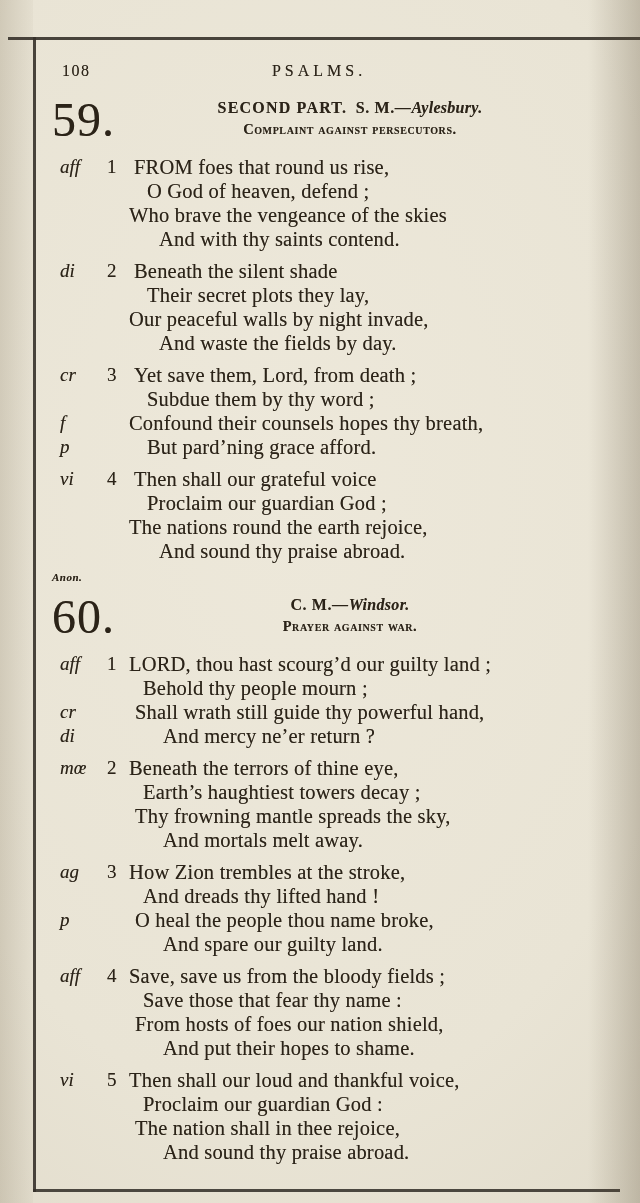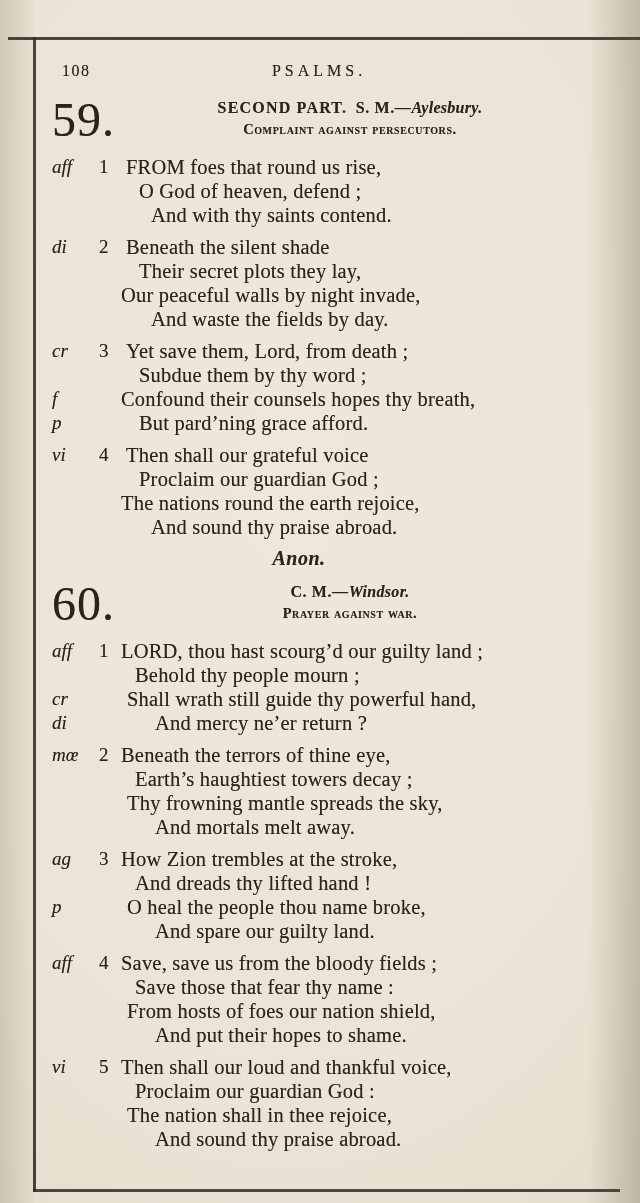--- a/index.html
+++ b/index.html
@@ -45,28 +45,28 @@
 
   .psalm-head{display:flex;align-items:flex-start;margin:2px 0 9px 0;}
   .psalm-number{flex:0 0 92px;font-size:48px;line-height:52px;letter-spacing:1px;}
   .psalm-titles{flex:1;text-align:center;padding-top:5px;padding-right:30px;}
   .title-meter{font-size:16px;font-weight:700;letter-spacing:.6px;}
   .part-label{letter-spacing:1.2px;}
   .tune-label{font-style:italic;letter-spacing:.3px;}
   .title-sub{font-size:14.5px;font-weight:700;font-variant:small-caps;letter-spacing:.6px;margin-top:4px;}
 
   .stanza{margin-bottom:8px;}
-  .vline{display:flex;align-items:flex-end;font-size:20.5px;line-height:24px;white-space:nowrap;}
+  .vline{display:flex;align-items:flex-end;font-size:20.5px;line-height:24px;white-space:nowrap;margin-left:8px;}
   .mark{flex:0 0 47px;font-style:italic;font-size:19px;}
   .vnum{flex:0 0 22px;font-size:19px;}
   .vtext{letter-spacing:.2px;}
 
   .attribution{
-    text-align:center;padding-right:40px;margin:0 0 8px 0;
-    font-style:italic;font-weight:700;font-size:20px;letter-spacing:.5px;
+    text-align:left;padding-right:40px;margin:0 0 8px 0;
+    font-style:italic;font-weight:700;font-size:11px;letter-spacing:.5px;
   }
   .psalm + * {margin-top:0;}
 </style>
 </head>
 <body>
 
 <div class="scan">
   <div class="edge-left"></div>
   <div class="rule-top"></div>
   <div class="rule-left"></div>
@@ -93,20 +93,25 @@
               <span class="vtext" style="margin-left: 5px;">FROM foes that round us rise,</span>
             </div>
             <div class="vline">
               <span class="mark"></span>
               <span class="vnum"></span>
               <span class="vtext" style="margin-left: 18px;">O God of heaven, defend ;</span>
             </div>
             <div class="vline">
               <span class="mark"></span>
               <span class="vnum"></span>
+              <span class="vtext" style="margin-left: 0px;">Who brave the vengeance of the skies</span>
+            </div>
+            <div class="vline">
+              <span class="mark"></span>
+              <span class="vnum"></span>
               <span class="vtext" style="margin-left: 30px;">And with thy saints contend.</span>
             </div>
           </div>
           <div class="stanza">
             <div class="vline">
               <span class="mark">di</span>
               <span class="vnum">2</span>
               <span class="vtext" style="margin-left: 5px;">Beneath the silent shade</span>
             </div>
             <div class="vline">

